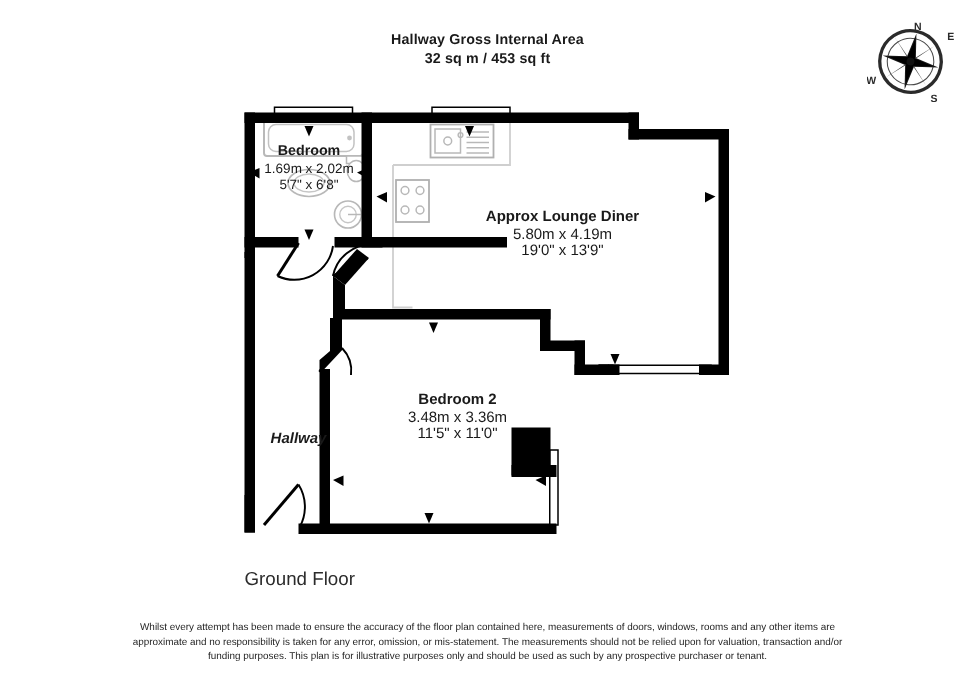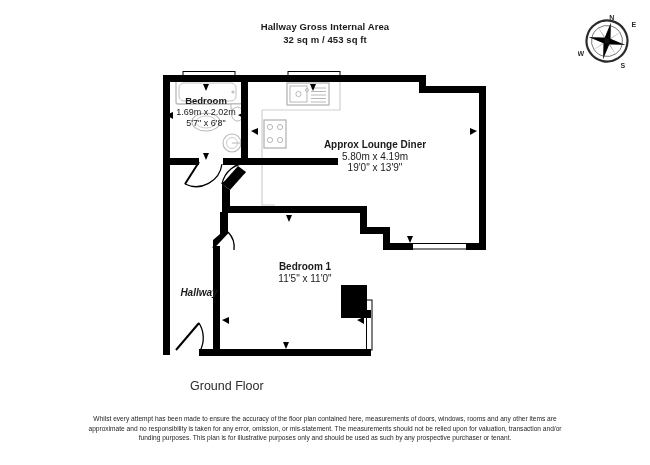--- a/index.html
+++ b/index.html
@@ -79,21 +79,20 @@
 
   
   .floor-title {
     position: absolute;
     left: 163px;
     top: 379px;
     font-size: 12.5px;
     font-weight: normal;
     color: #2b2b2b;
     white-space: nowrap;
-    margin-left: 27px;
   }
 
   
   .disclaimer {
     position: absolute;
     left: 80px;
     top: 414px;
     width: 490px;
     text-align: center;
     font-size: 6.6px;
@@ -303,21 +302,22 @@
     <div class="rdim">5'7" x 6'8"</div>
   </div>
 
   <div class="room-label" id="label-kitchen">
     <div class="rname">Approx Lounge Diner</div>
     <div class="rdim">5.80m x 4.19m</div>
     <div class="rdim">19'0" x 13'9"</div>
   </div>
 
   <div class="room-label" id="label-bedroom">
-    <div class="rname">Bedroom 1</div>
+    <div class="rname">Bedroom 2</div>
+    <div class="rdim">3.48m x 3.36m</div>
     <div class="rdim">11'5" x 11'0"</div>
   </div>
 
   <div class="room-label" id="label-hallway">
     <div class="rname">Hallway</div>
   </div>
 
   <div class="floor-title">Ground Floor</div>
 
   <div class="disclaimer">Whilst every attempt has been made to ensure the accuracy of the floor plan contained here, measurements of doors, windows, rooms and any other items are approximate and no responsibility is taken for any error, omission, or mis-statement. The measurements should not be relied upon for valuation, transaction and/or funding purposes. This plan is for illustrative purposes only and should be used as such by any prospective purchaser or tenant.</div>

